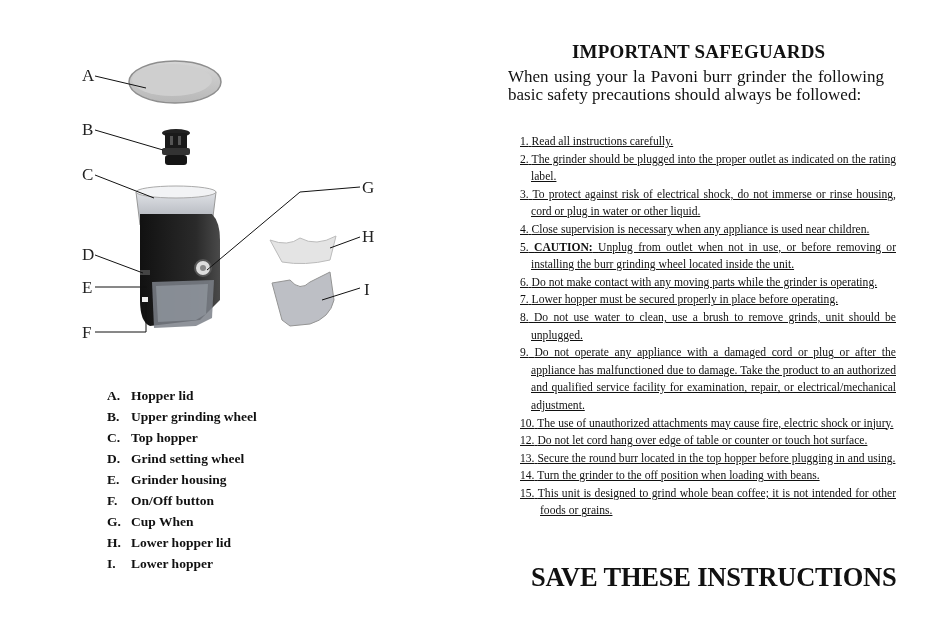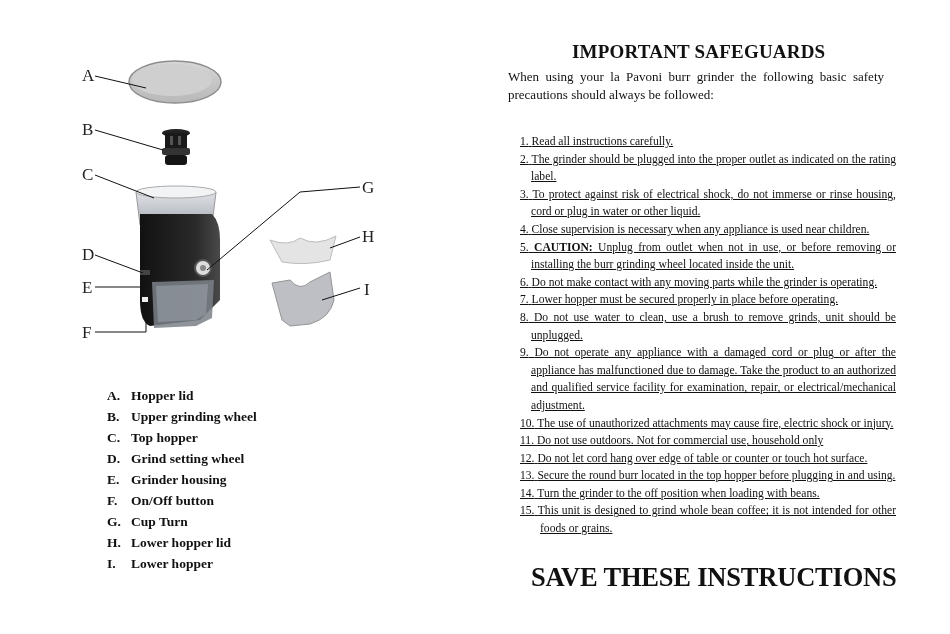--- a/index.html
+++ b/index.html
@@ -14,21 +14,21 @@
   .callout { position: absolute; font-size: 17px; line-height: 17px; color: #222; }
 
   
   .parts { position: absolute; left: 107px; top: 387px; margin: 0; padding: 0; list-style: none;
            font-weight: bold; font-size: 13.5px; }
   .parts li { height: 21px; line-height: 17px; display: flex; }
   .parts .ltr { width: 24px; display: inline-block; }
 
   
   .title { position: absolute; left: 57px; top: 41px; font-size: 19px; font-weight: bold; letter-spacing: 0.2px; margin-left: 40px; }
-  .intro { position: absolute; left: 33px; top: 68px; width: 376px; font-size: 13px; line-height: 18px; text-align: justify; }
+  .intro { position: absolute; left: 33px; top: 68px; width: 376px; font-size: 17px; line-height: 18px; text-align: justify; }
   .rules { position: absolute; left: 33px; top: 121px; width: 376px; margin: 12px; padding: 0; list-style: none;
            font-size: 11.6px; line-height: 17.6px; text-decoration: underline; }
   .rules li { text-align: justify; text-align-last: left; }
   .rules li.hang1 { padding-left: 11px; text-indent: -11px; }
   .rules li.hang2 { padding-left: 20px; text-indent: -20px; }
   .save { position: absolute; left: 32px; top: 562px; font-size: 26.5px; font-weight: bold; letter-spacing: -0.2px; margin-left: 24px; }
 </style>
 </head>
 <body>
 
@@ -128,21 +128,21 @@
     <li>
         <span class="ltr">E.</span>
         <span>Grinder housing</span>
       </li>
     <li>
         <span class="ltr">F.</span>
         <span>On/Off button</span>
       </li>
     <li>
         <span class="ltr">G.</span>
-        <span>Cup Turn</span>
+        <span>Cup When</span>
       </li>
     <li>
         <span class="ltr">H.</span>
         <span>Lower hopper lid</span>
       </li>
     <li>
         <span class="ltr">I.</span>
         <span>Lower hopper</span>
       </li>
   </ul>
@@ -155,20 +155,19 @@
     <li class="hang1"><span>1.</span> <span>Read all instructions carefully.</span></li>
     <li class="hang1"><span>2.</span> <span>The grinder should be plugged into the proper outlet as indicated on the rating label.</span></li>
     <li class="hang1"><span>3.</span> <span>To protect against risk of electrical shock, do not immerse or rinse housing, cord or plug in water or other liquid.</span></li>
     <li class="hang1"><span>4.</span> <span>Close supervision is necessary when any appliance is used near children.</span></li>
     <li class="hang1"><span>5.</span> <b>CAUTION:</b> <span>Unplug from outlet when not in use, or before removing or installing the burr grinding wheel located inside the unit.</span></li>
     <li class="hang1"><span>6.</span> <span>Do not make contact with any moving parts while the grinder is operating.</span></li>
     <li class="hang1"><span>7.</span> <span>Lower hopper must be secured properly in place before operating.</span></li>
     <li class="hang1"><span>8.</span> <span>Do not use water to clean, use a brush to remove grinds, unit should be unplugged.</span></li>
     <li class="hang1"><span>9.</span> <span>Do not operate any appliance with a damaged cord or plug or after the appliance has malfunctioned due to damage. Take the product to an authorized and qualified service facility for examination, repair, or electrical/mechanical adjustment.</span></li>
     <li class="hang2"><span>10.</span> <span>The use of unauthorized attachments may cause fire, electric shock or injury.</span></li>
-    <li class="hang2"><span>11.</span> <span>Do not use outdoors. Not for commercial use, household only</span></li>
     <li class="hang2"><span>12.</span> <span>Do not let cord hang over edge of table or counter or touch hot surface.</span></li>
     <li class="hang2"><span>13.</span> <span>Secure the round burr located in the top hopper before plugging in and using.</span></li>
     <li class="hang2"><span>14.</span> <span>Turn the grinder to the off position when loading with beans.</span></li>
     <li class="hang2"><span>15.</span> <span>This unit is designed to grind whole bean coffee; it is not intended for other foods or grains.</span></li>
   </ol>
   <div class="save">SAVE THESE INSTRUCTIONS</div>
 </div>
 
 </body></html>

